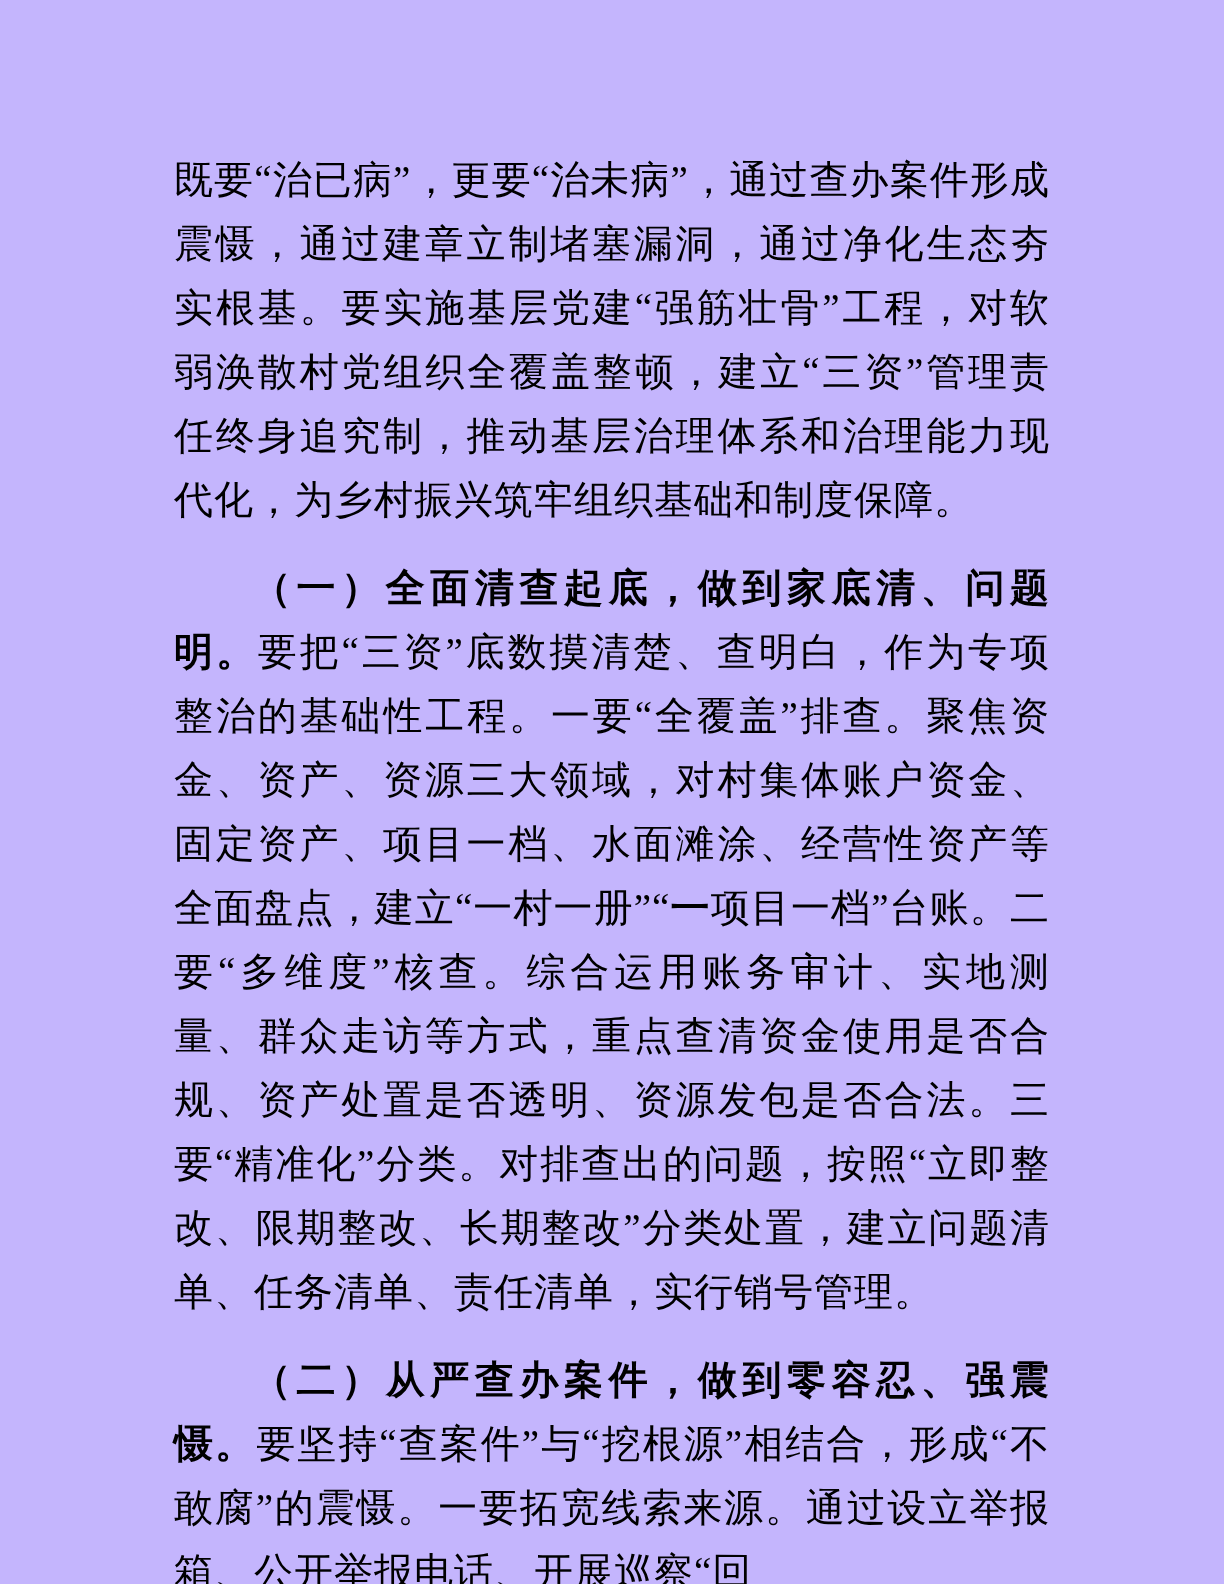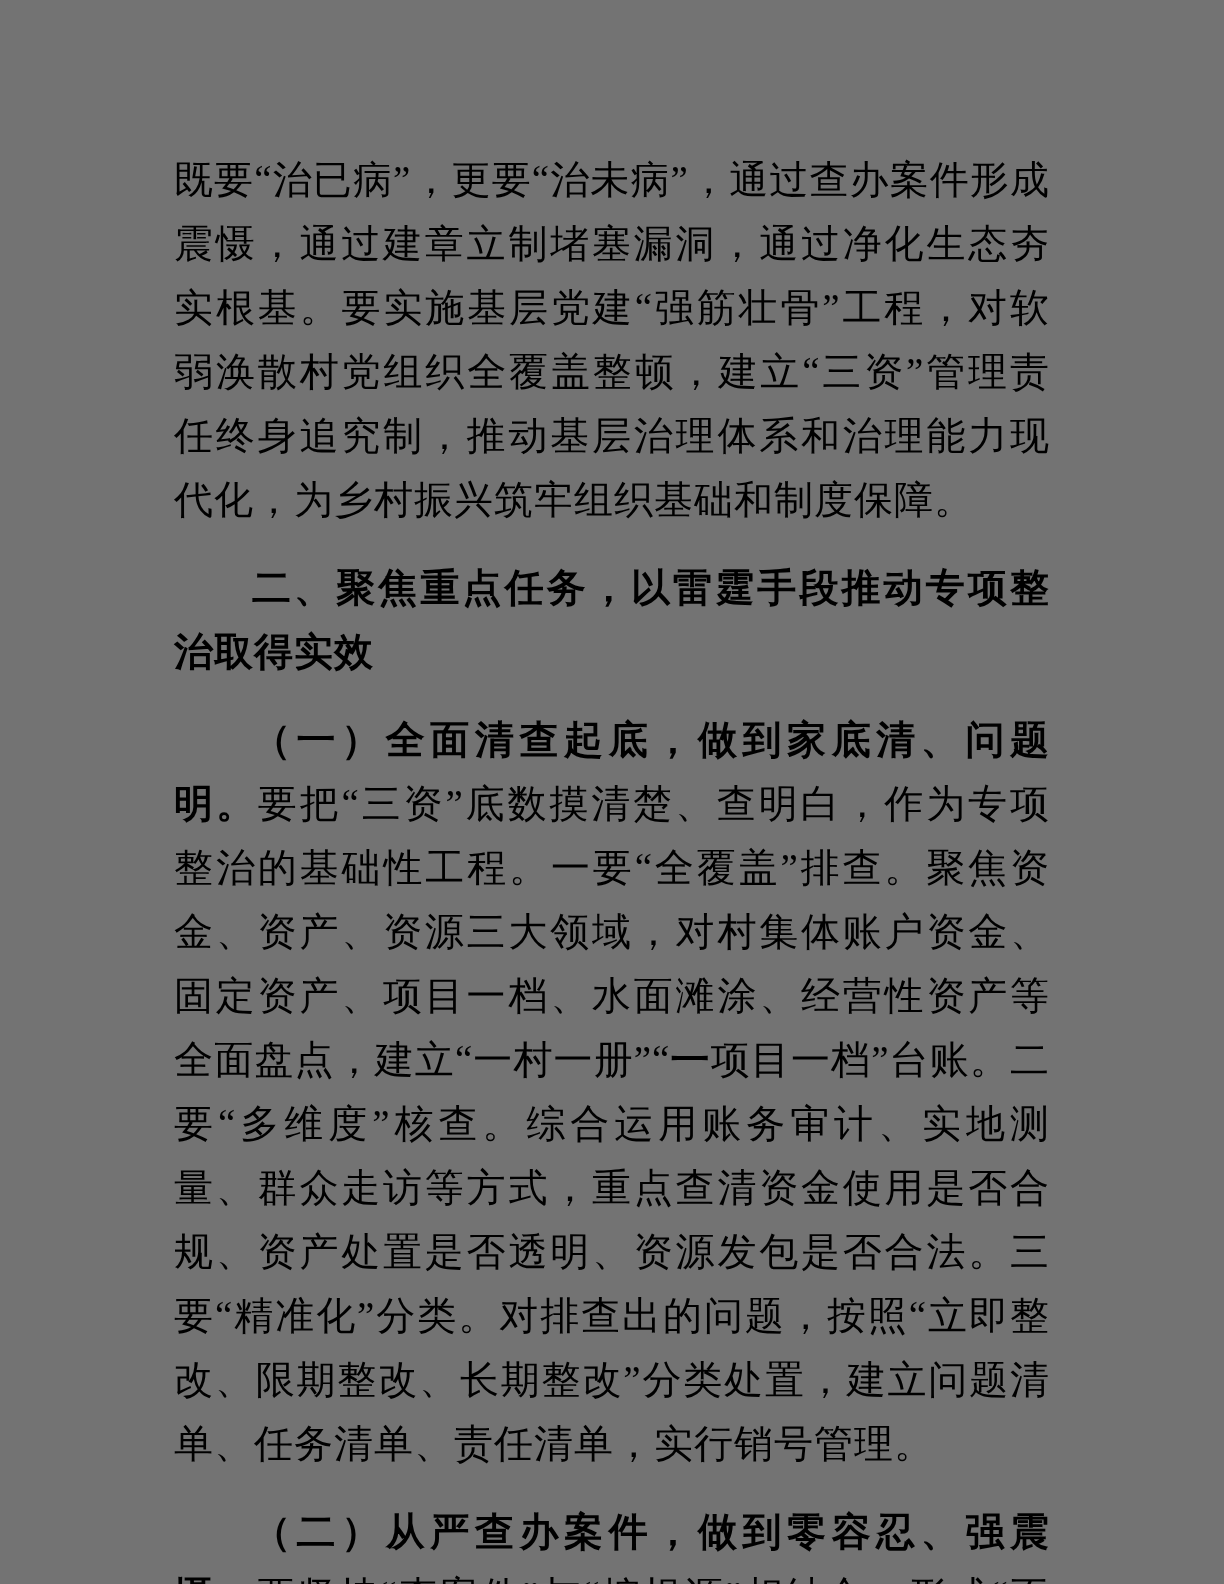--- a/index.html
+++ b/index.html
@@ -41,20 +41,19 @@
   }
   .content p.heading .run,
   .content .run.bold {
     font-weight: 700;
     font-family: "Liberation Sans", "DejaVu Sans", sans-serif;
   }
 </style>
 </head>
 <body>
 
-<div class="page" style="background: #737373;">
+<div class="page" style="background: #c4b5fd;">
   <div class="content" style="color: rgb(0, 0, 0);">
       <p class="body"><span class="run">既要“治已病”，更要“治未病”，通过查办案件形成震慑，通过建章立制堵塞漏洞，通过净化生态夯实根基。要实施基层党建“强筋壮骨”工程，对软弱涣散村党组织全覆盖整顿，建立“三资”管理责任终身追究制，推动基层治理体系和治理能力现代化，为乡村振兴筑牢组织基础和制度保障。</span></p>
-      <p class="heading indent"><span class="run bold">二、聚焦重点任务，以雷霆手段推动专项整治取得实效</span></p>
       <p class="body indent"><span class="run bold">（一）全面清查起底，做到家底清、问题明。</span><span class="run">要把“三资”底数摸清楚、查明白，作为专项整治的基础性工程。一要“全覆盖”排查。聚焦资金、资产、资源三大领域，对村集体账户资金、固定资产、项目一档、水面滩涂、经营性资产等全面盘点，建立“一村一册”“</span><span class="run bold">一</span><span class="run">项目一档”台账。二要“多维度”核查。综合运用账务审计、实地测量、群众走访等方式，重点查清资金使用是否合规、资产处置是否透明、资源发包是否合法。三要“精准化”分类。对排查出的问题，按照“立即整改、限期整改、长期整改”分类处置，建立问题清单、任务清单、责任清单，实行销号管理。</span></p>
       <p class="body indent"><span class="run bold">（二）从严查办案件，做到零容忍、强震慑。</span><span class="run">要坚持“查案件”与“挖根源”相结合，形成“不敢腐”的震慑。一要拓宽线索来源。通过设立举报箱、公开举报电话、开展巡察“回</span></p>
     </div>
 </div>
 
 </body></html>

